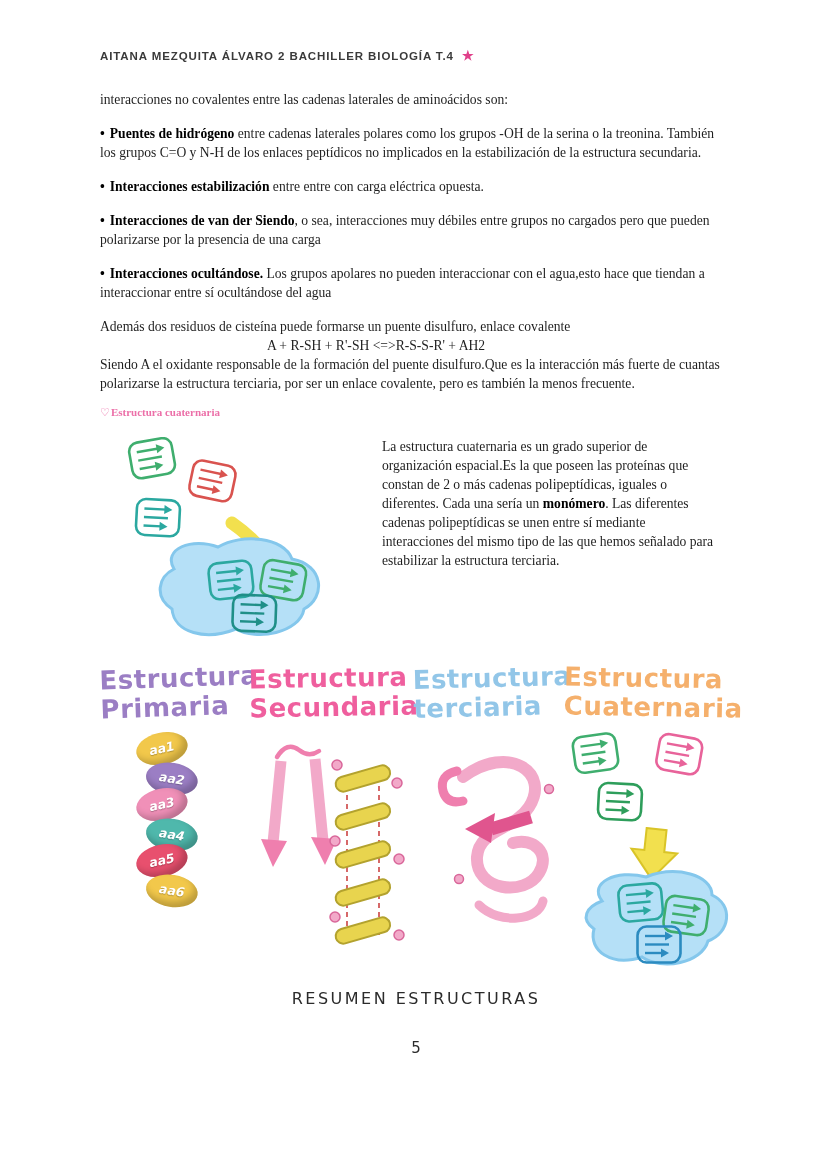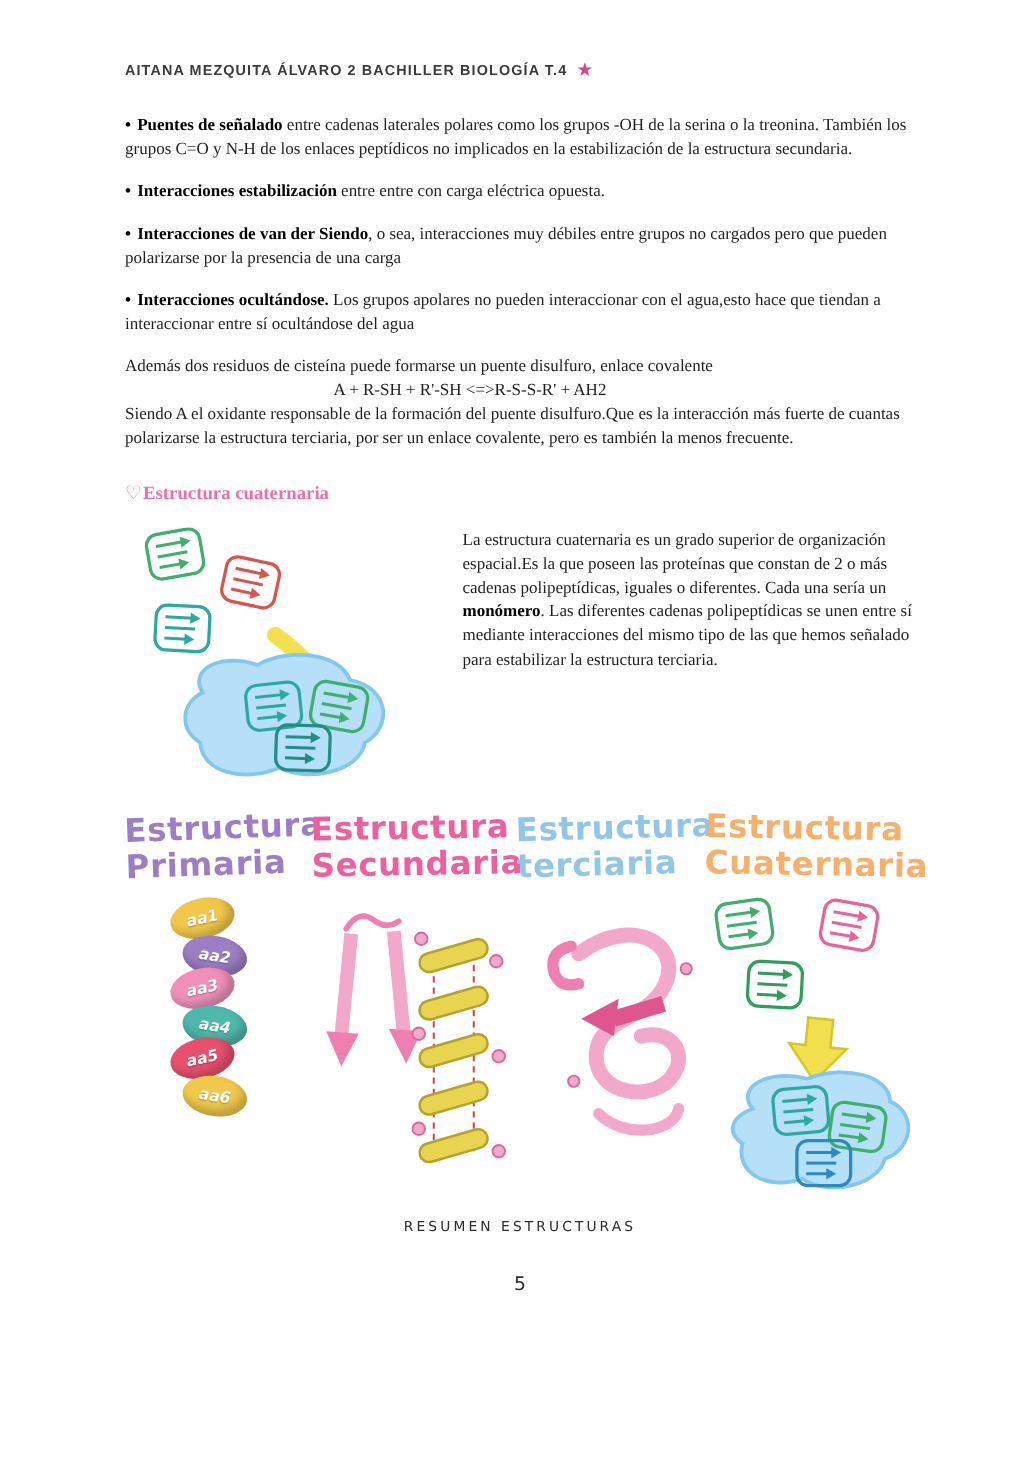--- a/index.html
+++ b/index.html
@@ -7,43 +7,43 @@
   .page{position:relative;width:828px;height:1169px;background:#fff;overflow:hidden;
         font-family:"Liberation Serif",serif;color:#1e1e1e}
   .header{position:absolute;top:48px;left:100px;font-family:"Liberation Sans",sans-serif;
           font-size:11.5px;font-weight:700;letter-spacing:.9px;color:#3a3a3a;text-transform:uppercase}
   .header .star{color:#e0408a;font-size:13px;margin-left:4px;letter-spacing:0}
   .main{position:absolute;left:100px;top:90px;width:632px;font-size:13.6px;line-height:1.4}
   .main p{margin:0 0 15px}
   .b{font-weight:700;color:#000}
   .marker{margin-right:5px}
   .equation{text-align:center;font-weight:400;padding-right:80px}
-  .section-heading{color:#ec6fa8;font-weight:700;font-size:15px;margin:26px 0 16px}
+  .section-heading{color:#ec6fa8;font-weight:700;font-size:11px;margin:12px 0 16px}
   .section-heading .heart{font-weight:400;margin-right:1px}
-  .quat{display:flex;gap:16px;margin:2px 0 22px}
+  .quat{display:flex;gap:16px;margin:2px 12px 22px}
   .quat-art{flex:0 0 254px}
   .quat-text{width:362px}
   .figure{margin-top:2px}
   .fig-row{display:flex;justify-content:space-between}
   .fig-col{position:relative}
   .fig-col.c1{width:148px}.fig-col.c2{width:162px}.fig-col.c3{width:150px}.fig-col.c4{width:168px}
   .fig-title{font-family:"DejaVu Sans",sans-serif;font-weight:700;font-size:26px;line-height:1.1;letter-spacing:.5px}
   .fig-title span{display:block}
   .c1 .fig-title{transform:rotate(-2deg)}
   .c2 .fig-title{transform:rotate(-1deg)}
   .c3 .fig-title{transform:rotate(-1.5deg)}
   .c4 .fig-title{transform:rotate(1deg)}
   .bead-chain{margin:16px 0 0 34px;width:60px}
   .bead{width:52px;height:32px;border-radius:50%;display:flex;align-items:center;justify-content:center;
         color:#fff;font-family:"DejaVu Sans",sans-serif;font-weight:700;font-style:italic;font-size:12.5px;
         margin-top:-4px;box-shadow:inset -4px -5px 7px rgba(0,0,0,.22);text-shadow:0 1px 1px rgba(0,0,0,.25)}
   .bead:nth-child(odd){transform:rotate(-12deg) translateX(2px)}
   .bead:nth-child(even){transform:rotate(9deg) translateX(12px)}
   .fig-art{display:block;margin-top:8px}
-  .caption{text-align:center;margin-top:14px;font-family:"DejaVu Sans",sans-serif;font-size:11px;
+  .caption{text-align:center;margin-top:14px;font-family:"DejaVu Sans",sans-serif;font-size:16px;
            letter-spacing:2.5px;text-transform:uppercase;color:#2b2b2b}
   .page-num{text-align:center;margin-top:28px;font-family:"DejaVu Sans",sans-serif;font-size:15px;color:#2b2b2b}
 </style>
 </head>
 <body>
 
 <svg width="0" height="0" style="position:absolute" aria-hidden="true">
   <defs>
     <g id="protein-glyph">
       <rect x="1.5" y="1.5" width="43" height="36" rx="9" fill="none" stroke="currentColor" stroke-width="2.6"></rect>
@@ -58,23 +58,24 @@
 
 <div class="page">
 
   <div class="header">
     <span>AITANA MEZQUITA ÁLVARO 2 BACHILLER BIOLOGÍA T.4</span>
     <span class="star">★</span>
   </div>
 
   <div class="main">
 
-
-    <p>
-      <span class="b marker">•</span><span class="b">Puentes de señalado</span><span> entre cadenas laterales polares como los grupos -OH de la serina o la treonina. También los grupos C=O y N-H de los enlaces peptídicos no implicados en la estabilización de la estructura secundaria.</span>
+    <p>interacciones no covalentes entre las cadenas laterales de aminoácidos son:</p>
+
+    <p>
+      <span class="b marker">•</span><span class="b">Puentes de hidrógeno</span><span> entre cadenas laterales polares como los grupos -OH de la serina o la treonina. También los grupos C=O y N-H de los enlaces peptídicos no implicados en la estabilización de la estructura secundaria.</span>
     </p>
 
     <p>
       <span class="b marker">•</span><span class="b">Interacciones estabilización</span><span> entre entre con carga eléctrica opuesta.</span>
     </p>
 
     <p>
       <span class="b marker">•</span><span class="b">Interacciones de van der Siendo</span><span>, o sea, interacciones muy débiles entre grupos no cargados pero que pueden polarizarse por la presencia de una carga</span>
     </p>
 

